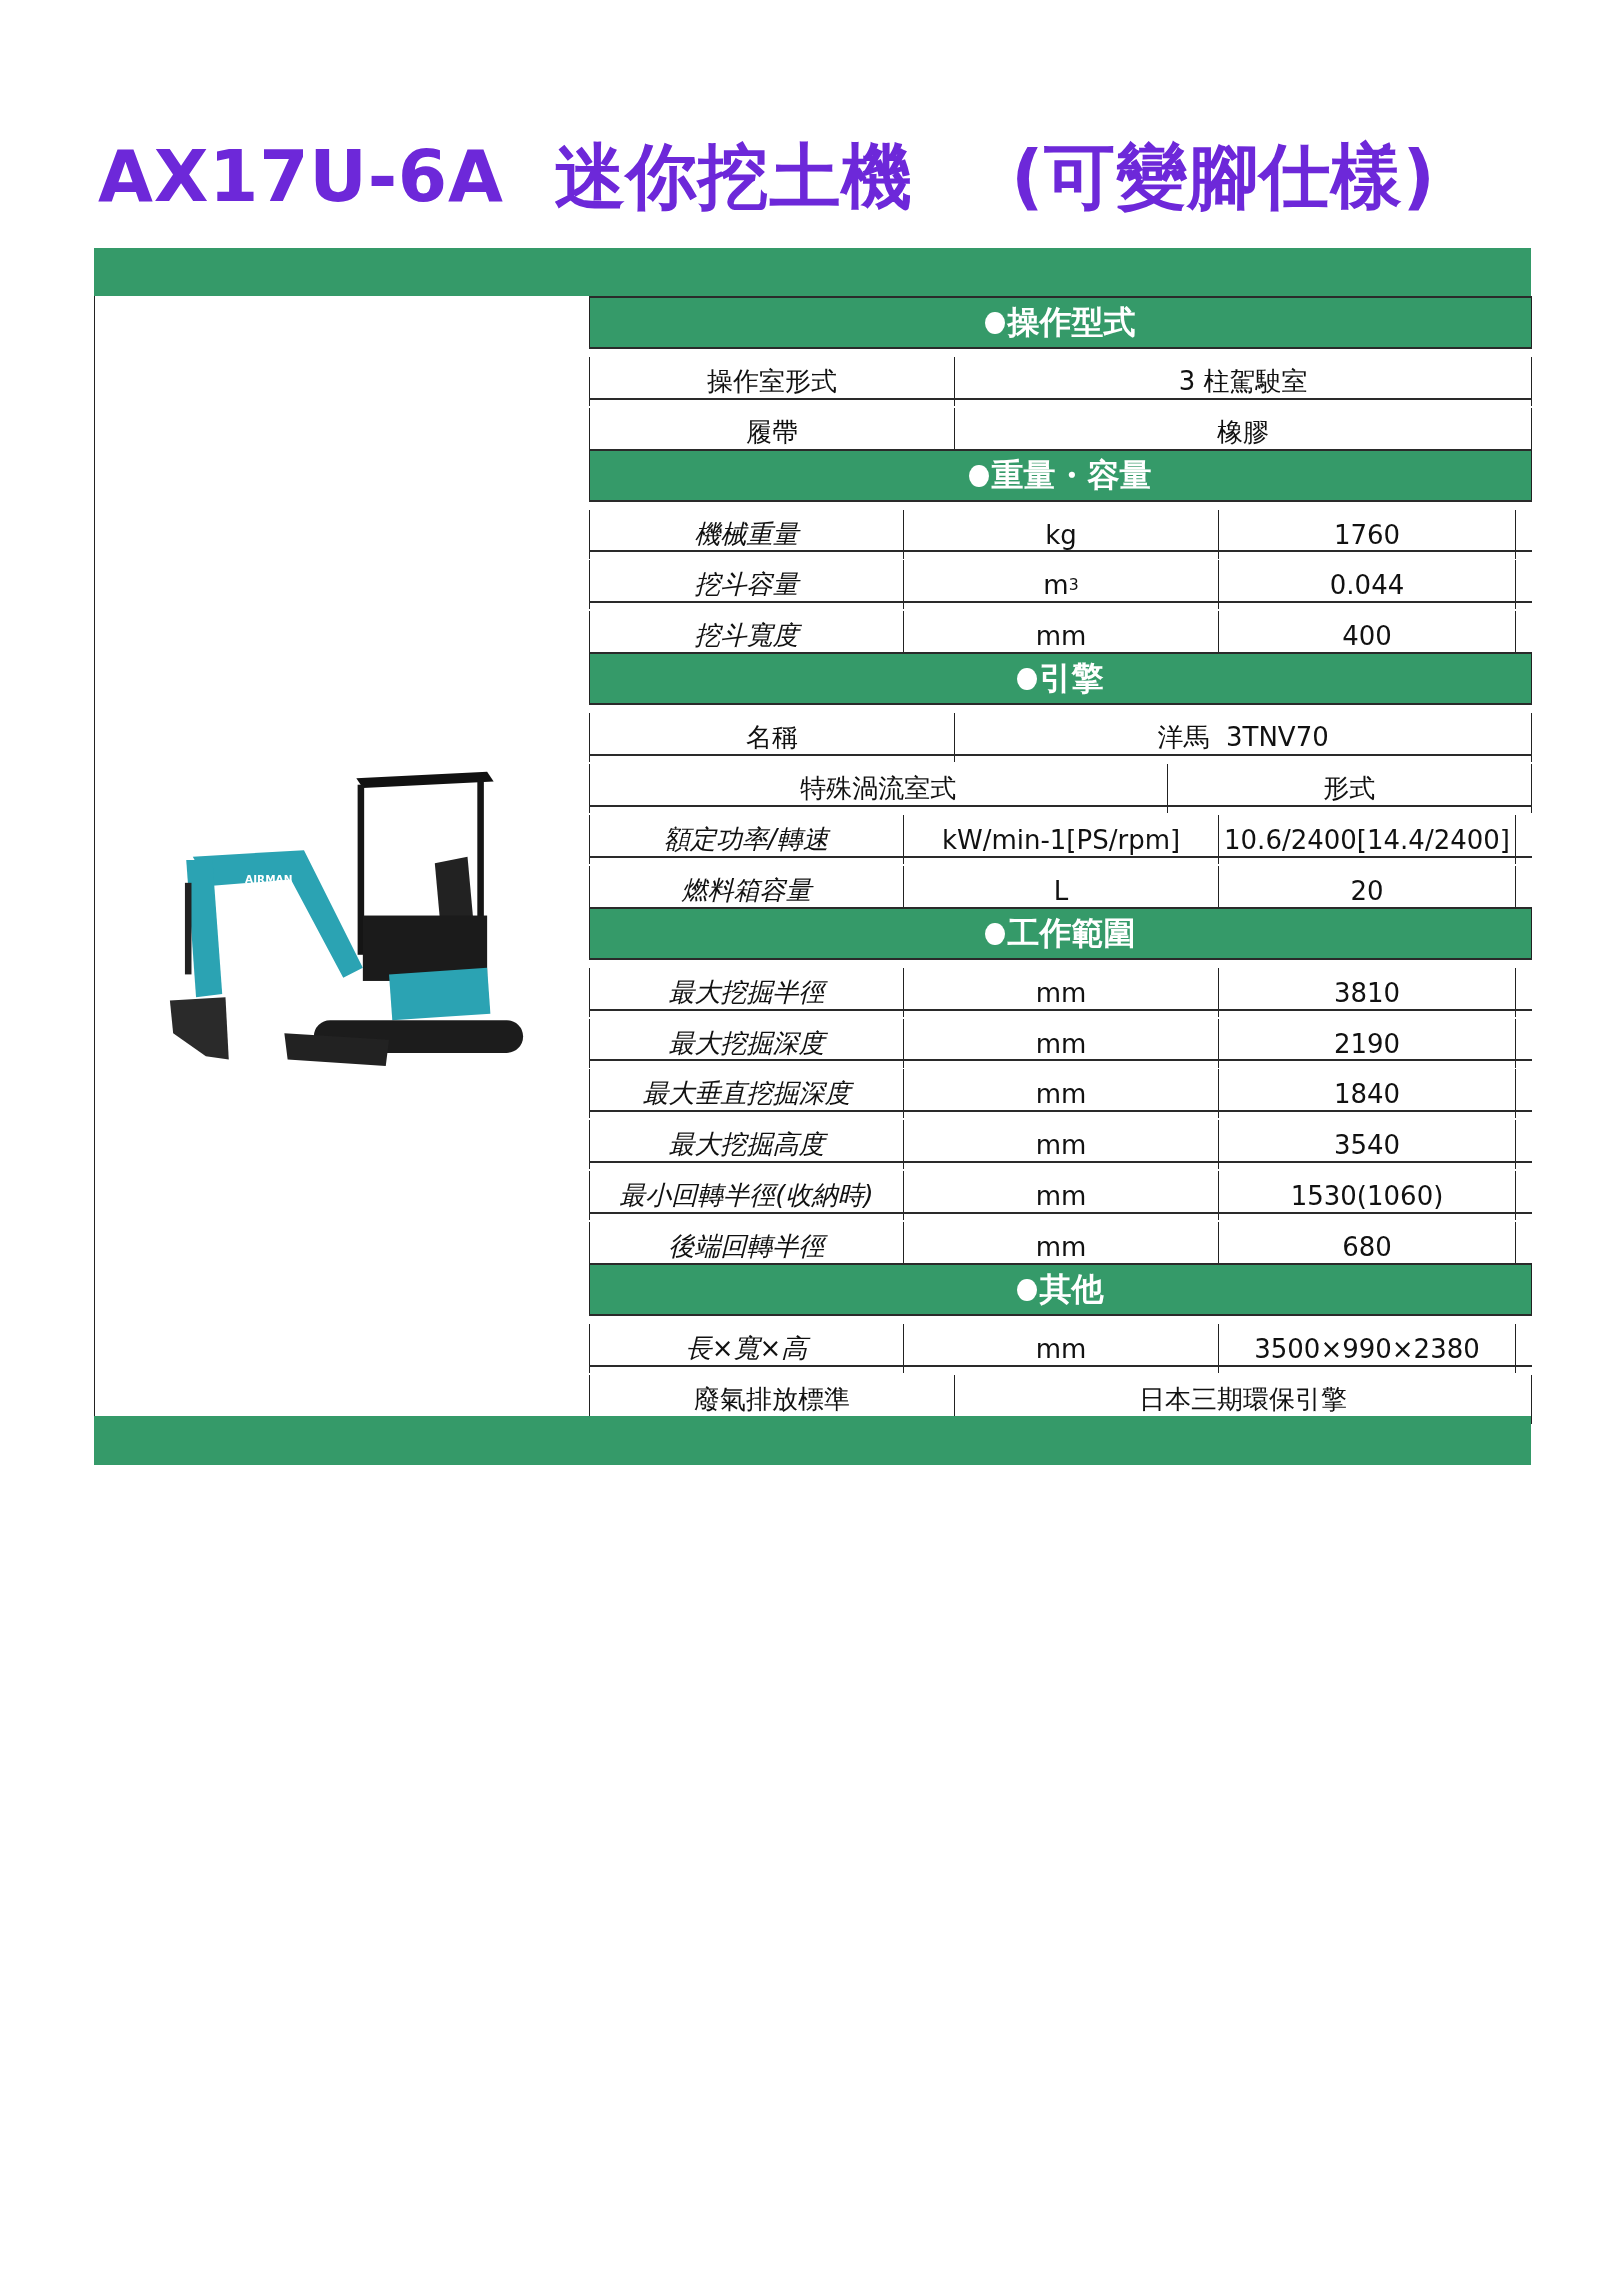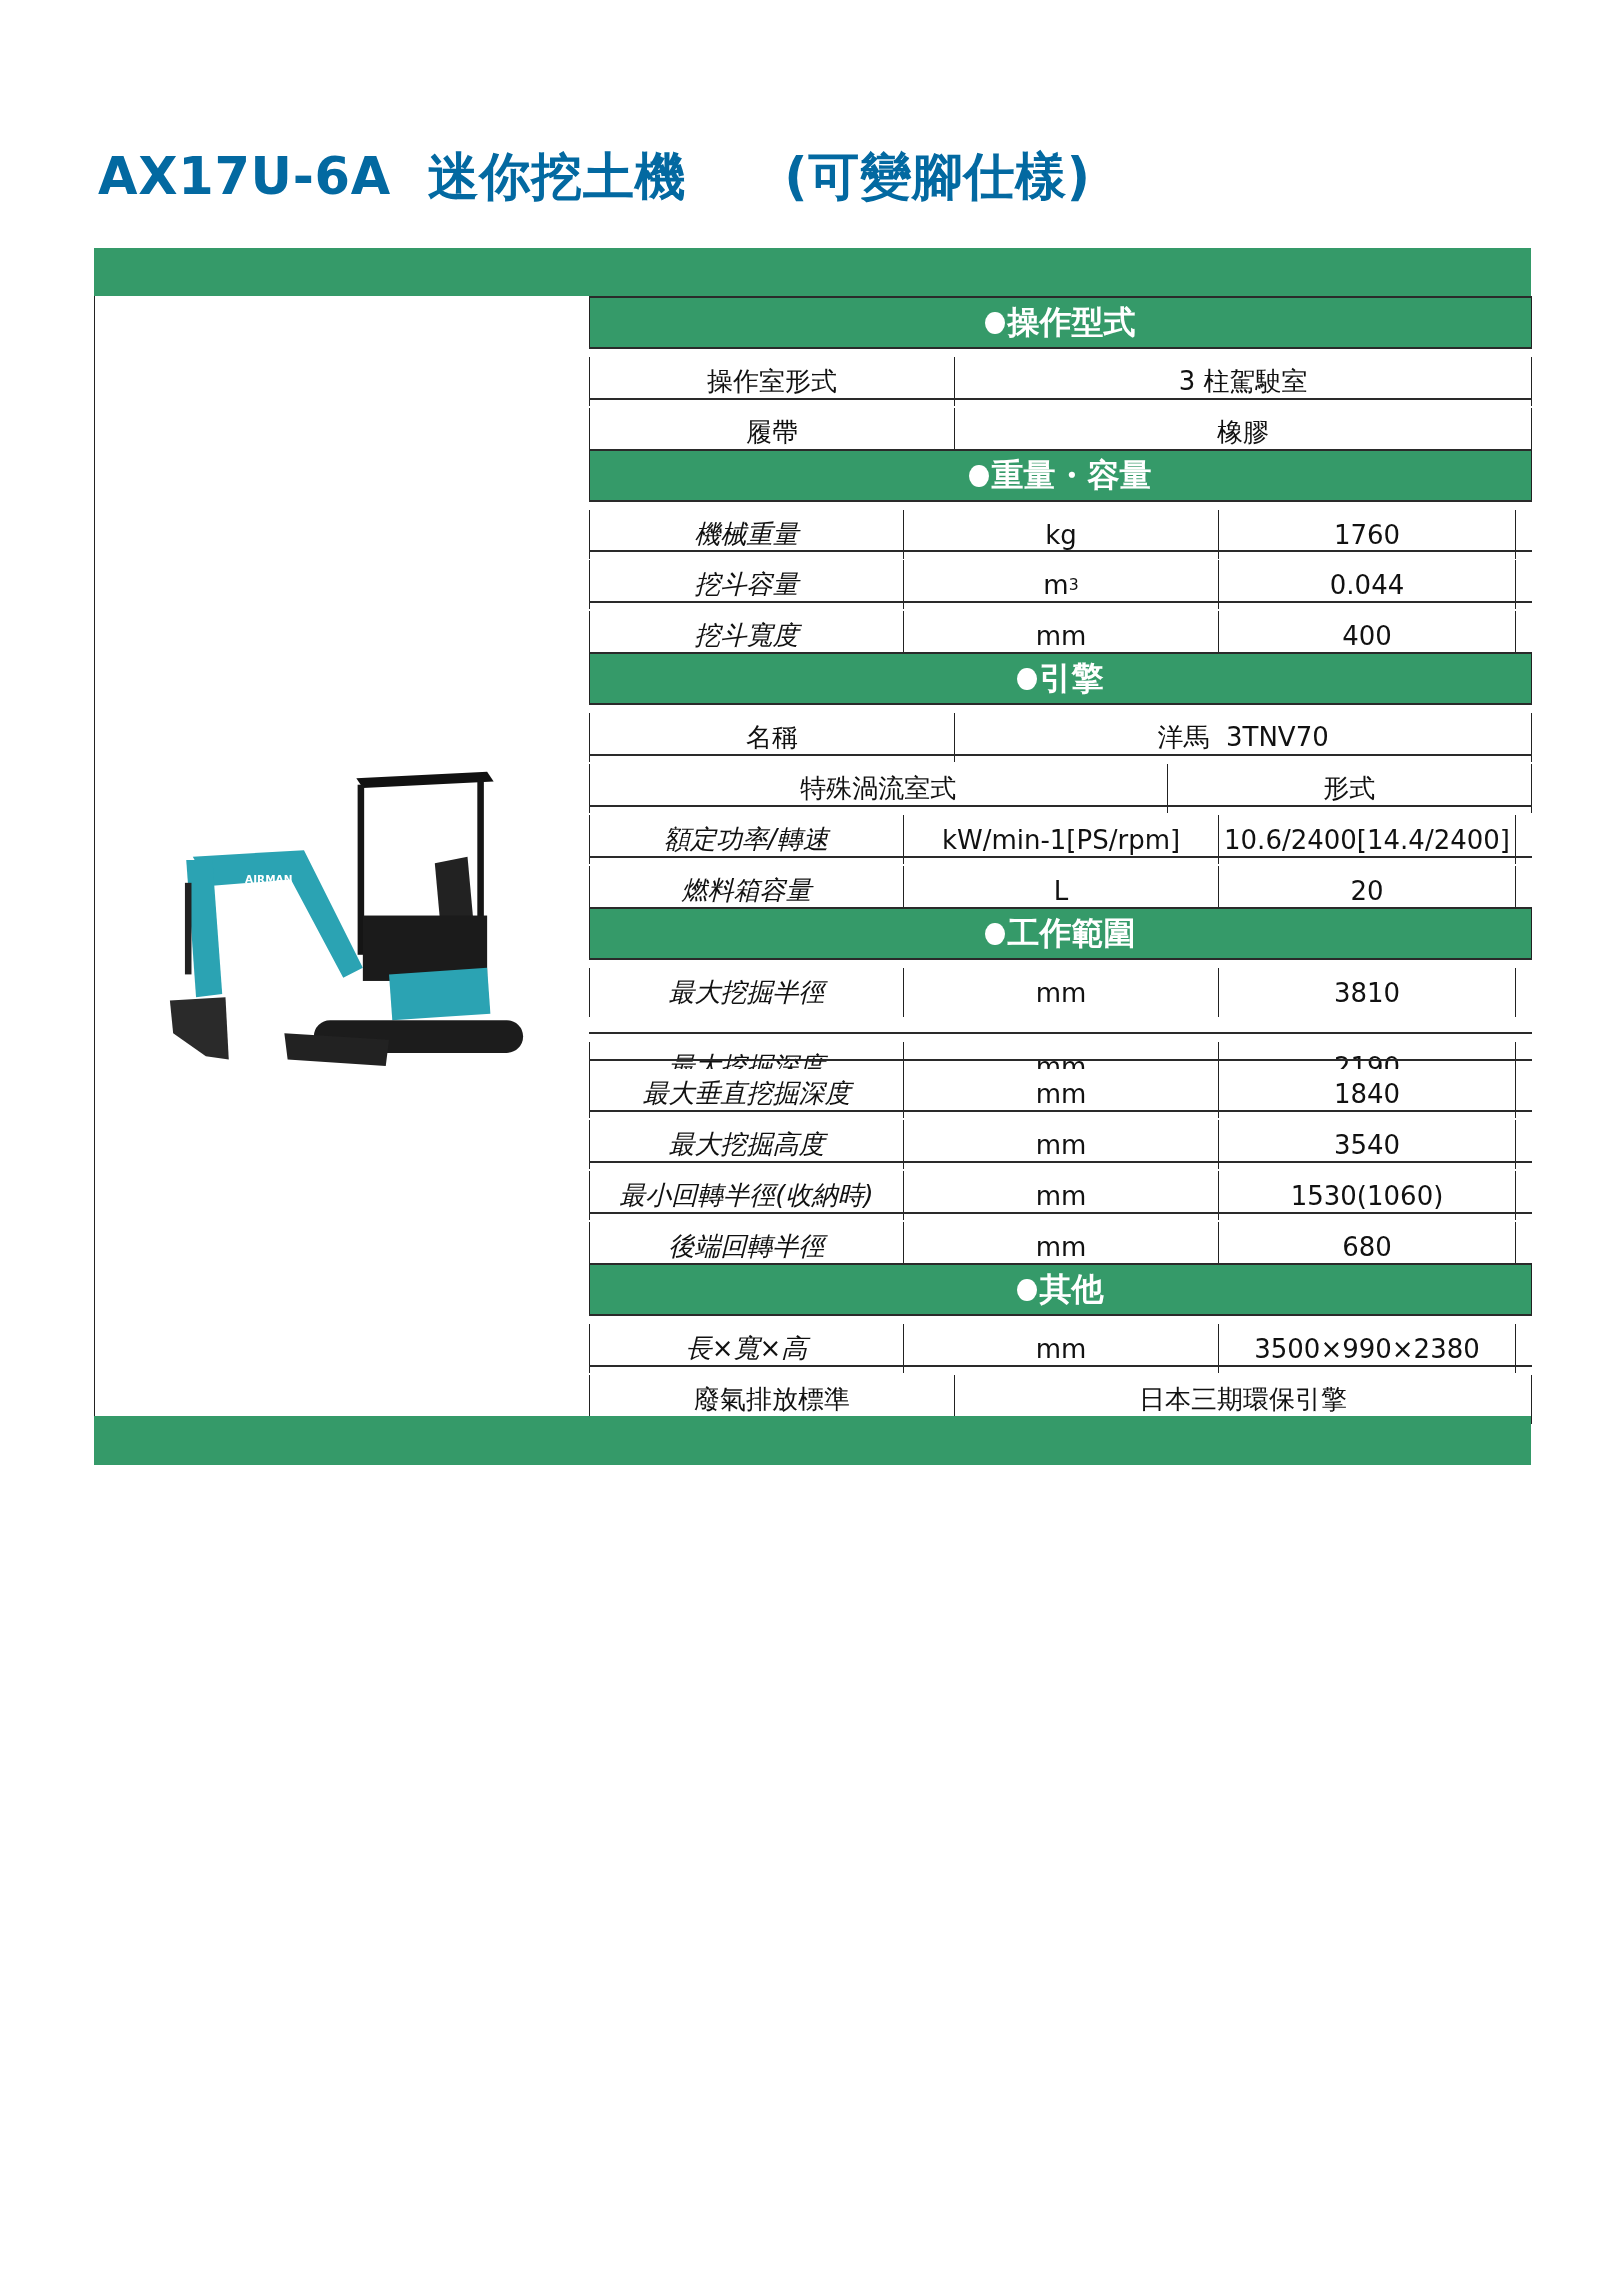--- a/index.html
+++ b/index.html
@@ -1,19 +1,19 @@
 <!DOCTYPE html>
 <html style="font-size:10.5px"><head>
 <meta charset="utf-8">
 <style>
   html, body { margin:0; padding:0; background:#ffffff; }
   body { width:1623px; height:2295px; position:relative; overflow:hidden;
          font-family:"DejaVu Sans", "Liberation Sans", sans-serif; color:#111; }
   .title { position:absolute; left:98px; top:134px; height:85px; line-height:85px;
-           font-size:51px; font-weight:bold; white-space:pre; letter-spacing:0.7px; color:#0369a1; }
+           font-size:71px; font-weight:bold; white-space:pre; letter-spacing:0.7px; color:#6d28d9; }
   .title .gap { display:inline-block; width:98px; }
   .greenbar { position:absolute; left:94px; width:1437px; height:49px; background:#359a69; }
   .greenbar.top { top:248px; }
   .greenbar.bottom { top:1416px; }
   .imgcell { position:absolute; left:94px; top:296px; width:495px; height:1120px;
              border-left:1.3px solid #222; box-sizing:border-box; background:#fff; }
   .spec { position:absolute; left:589px; top:296px; width:943px; height:1120px; }
   .row { position:absolute; left:0; width:943px; height:51px; box-sizing:border-box;
          border-top:2px solid #2a2a2a; display:flex; }
   .row.sec { background:#359a69; color:#fff; justify-content:center; align-items:center;
@@ -124,21 +124,21 @@
 
   <div class="row sec" style="top:611px">
     <span class="dot"></span>
       <span>工作範圍</span>
   </div>
   <div class="row" style="top:662px">
     <div class="cell c3a">最大挖掘半徑</div>
     <div class="cell c3b">mm</div>
     <div class="cell c3c">3810</div>
   </div>
-  <div class="row" style="top:736px">
+  <div class="row" style="top:713px">
     <div class="cell c3a">最大挖掘深度</div>
     <div class="cell c3b">mm</div>
     <div class="cell c3c">2190</div>
   </div>
   <div class="row" style="top:763px">
     <div class="cell c3a">最大垂直挖掘深度</div>
     <div class="cell c3b">mm</div>
     <div class="cell c3c">1840</div>
   </div>
   <div class="row" style="top:814px">

